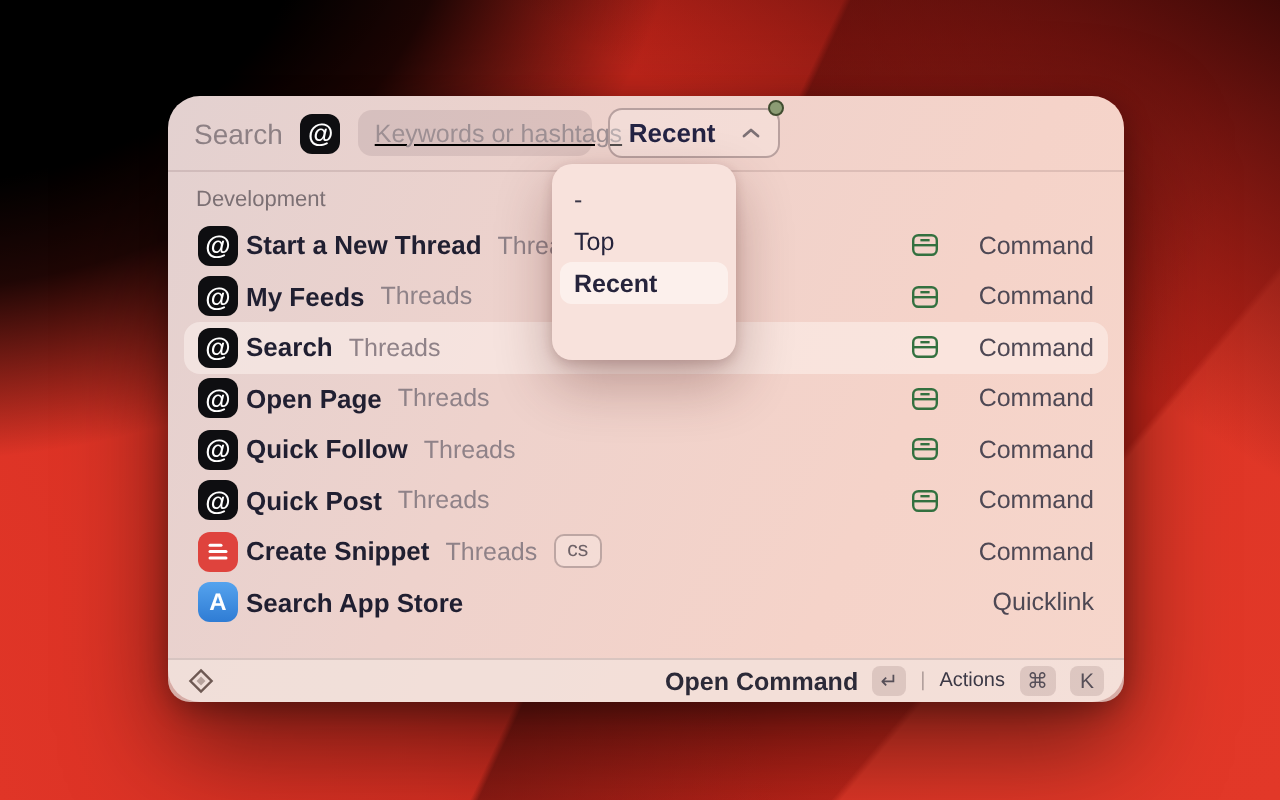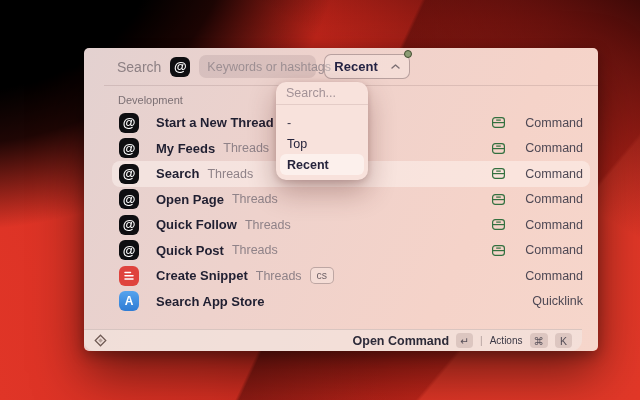--- a/index.html
+++ b/index.html
@@ -10,45 +10,44 @@
     background:
       radial-gradient(560px 430px at -50px -70px, #000 38%, rgba(5,0,0,.88) 50%, rgba(10,0,0,0) 70%),
       linear-gradient(to bottom left, #3f0907 0%, rgba(74,11,9,.75) 9%, rgba(74,11,9,0) 30%),
       linear-gradient(130deg, rgba(0,0,0,0) 77%, rgba(226,56,40,.9) 77.5%, #e23828 100%),
       linear-gradient(115deg, rgba(0,0,0,0) 51%, rgba(70,8,6,.5) 51.5%, rgba(120,16,12,.25) 68%, rgba(0,0,0,0) 80%),
       linear-gradient(75deg, #e03527 0%, rgba(224,53,39,.65) 28%, rgba(224,53,39,0) 52%),
       linear-gradient(160deg, #b92218 12%, #cd2a1e 45%, #c02318 70%, #d02c1f 100%);
   }
 
   .window {
-    position:absolute; left:84px; top:48px; width:514px; height:303px;
-    border-radius:5px;
+    position:absolute; left:84px; top:48px; width:478px; height:303px;
+    border-radius:16px;
     background:linear-gradient(115deg,#e3d1d0 0%, #eed2cc 38%, #f5d3c9 72%, #f6d6cb 100%);
     box-shadow:0 22px 50px rgba(0,0,0,.5), 0 4px 14px rgba(0,0,0,.3);
-    padding-left:20px;
   }
 
   
   .topbar { height:38px; display:flex; align-items:center; padding:0 13px; border-bottom:1px solid rgba(95,70,70,.15); }
   .mode-label { font-size:14px; color:#8d8084; margin-right:9px; }
   .sq-icon { width:20px; height:20px; border-radius:6px; flex:none; display:flex; align-items:center; justify-content:center; }
   .threads-bg { background:#0e0e11; color:#fff; font-size:13px; font-weight:bold; }
   .topbar .sq-icon { margin-right:9px; }
-  .search-field { width:117px; height:23px; border-radius:7px; background:rgba(122,98,103,.16); display:flex; align-items:center; padding:0 8px; margin-right:8px; }
+  .search-field { width:117px; height:23px; border-radius:7px; background:rgba(122,98,103,.16); display:flex; align-items:center; padding:0 8px; margin-right:8px;text-decoration:underline; }
   .search-field .ph { font-size:12.5px; color:#9d8f93; white-space:nowrap; }
   .dd-btn { position:relative; height:25px; border:1px solid rgba(100,76,80,.42); border-radius:7px; background:rgba(252,242,240,.32); display:flex; align-items:center; padding:0 9px; }
   .dd-btn .val { font-size:13px; font-weight:600; color:#242343; margin-right:13px; }
   .dot-badge { position:absolute; right:-3px; top:-5px; width:8px; height:8px; border-radius:50%; background:#8c9c74; border:1.5px solid #414d30; }
 
   
   .list { padding:2px 8px 0; }
   .sec-header { font-size:11px; color:#7c7074; padding:6px 6px 4px; }
   .row { height:25.5px; border-radius:8px; display:flex; align-items:center; padding:0 7px; }
   .row.selected { background:rgba(255,246,243,.48); }
-  .row .title { margin-left:17px; font-size:13px; font-weight:600; color:#201f31; white-space:nowrap; }
+  .row .title { margin-left:4px; font-size:13px; font-weight:600; color:#201f31; white-space:nowrap; }
   .row .subtitle { margin-left:8px; font-size:12.5px; color:#8f8288; white-space:nowrap; }
   .alias { margin-left:8px; border:1px solid rgba(100,76,80,.38); border-radius:5px; background:rgba(255,250,248,.25); padding:1px 6px 2px; font-size:10.5px; color:#6e6267; }
   .accessory { margin-left:auto; display:flex; align-items:center; gap:20px; }
   .acc-text { font-size:12.5px; color:#4e4854; }
   .snippets-bg { background:#df433d; }
   .appstore-bg { background:linear-gradient(180deg,#55a3ee,#2f7cd4); color:#fff; font-size:12px; font-weight:bold; }
 
   
   .dd-panel {
     position:absolute; left:192px; top:34px; width:92px; height:98px; z-index:6;
@@ -56,21 +55,21 @@
     box-shadow:0 12px 28px rgba(70,18,14,.30), 0 2px 6px rgba(70,18,14,.18);
   }
   .dd-search { height:23px; display:flex; align-items:center; padding:0 10px; font-size:12.5px; color:#a39297; border-bottom:1px solid rgba(95,65,65,.13); }
   .dd-items { padding:7px 4px 4px; }
   .dd-item { height:21px; display:flex; align-items:center; padding:0 7px; border-radius:6px; font-size:12.5px; color:#3a3748; }
   .dd-item.bold { font-weight:400; color:#26243c; }
   .dd-item.selected { background:rgba(255,250,247,.6); font-weight:600; color:#26243c; }
 
   
   .footer {
-    position:absolute; left:0; right:16px; bottom:0; height:22px; z-index:4;
+    position:absolute; left:0; right:0; bottom:0; height:22px; z-index:4;
     display:flex; align-items:center; padding:0 10px;
     border-top:1px solid rgba(95,70,70,.17);
     background:rgba(243,227,222,.72);
     border-radius:0 0 11px 11px;
     text-align:center;
   }
   .f-right { margin-left:auto; display:flex; align-items:center; gap:7px; }
   .f-primary { font-size:12.5px; font-weight:600; color:#2c2a38; }
   .kbd { min-width:17px; height:15px; padding:0 4px; border-radius:4px; background:rgba(128,98,98,.20); color:#564f58; font-size:10.5px; display:flex; align-items:center; justify-content:center; }
   .f-sep { color:rgba(95,80,82,.45); font-size:10px; }
@@ -221,21 +220,20 @@
           <span>A</span>
         </span>
       <span class="title">Search App Store</span>
       <span class="accessory">
         <span class="acc-text">Quicklink</span>
       </span>
     </div>
   </div>
 
   <div class="dd-panel">
-    <div class="dd-search">Search...</div>
     <div class="dd-items">
       <div class="dd-item">-</div>
       <div class="dd-item bold">Top</div>
       <div class="dd-item selected">Recent</div>
     </div>
   </div>
 
   <div class="footer">
     <svg width="13" height="13" viewBox="0 0 14 14">
       <path d="M7 1.3 L12.7 7 L7 12.7 L1.3 7 Z" fill="none" stroke="#6e5953" stroke-width="1.3"></path>

